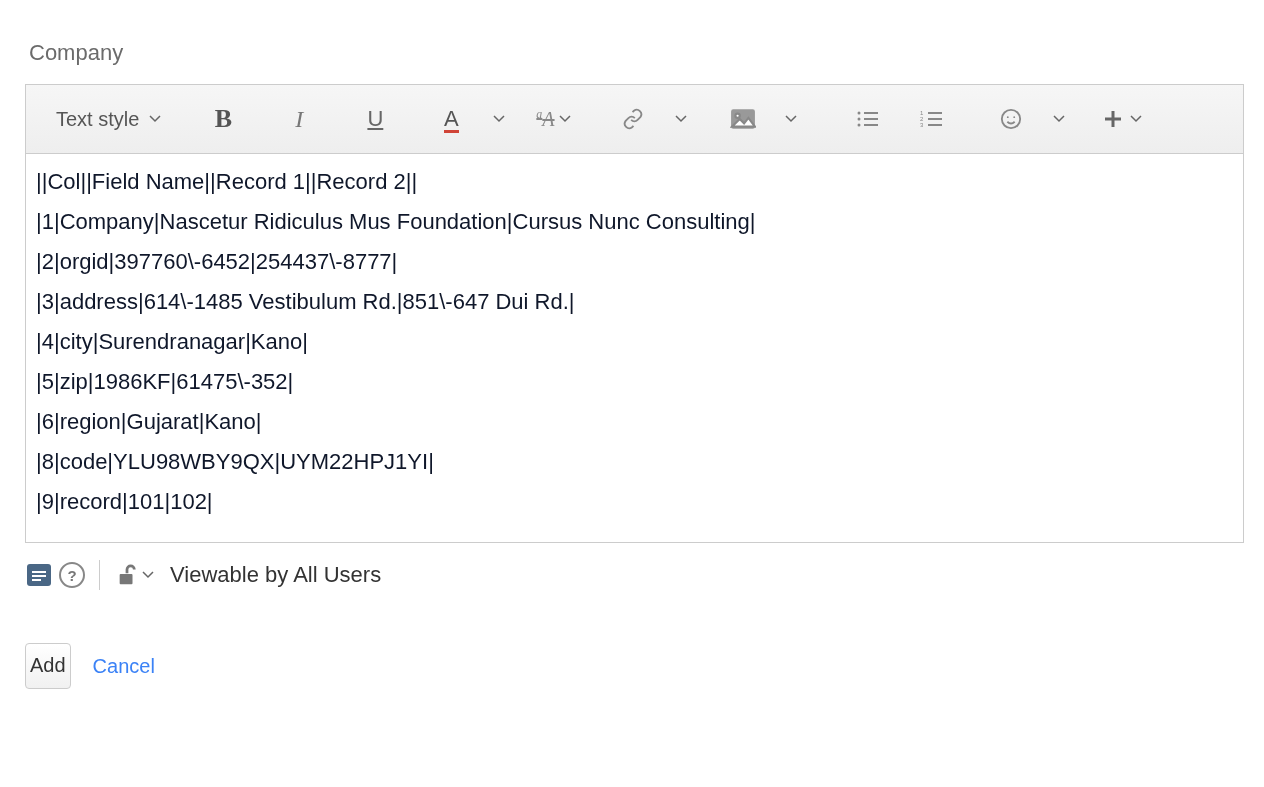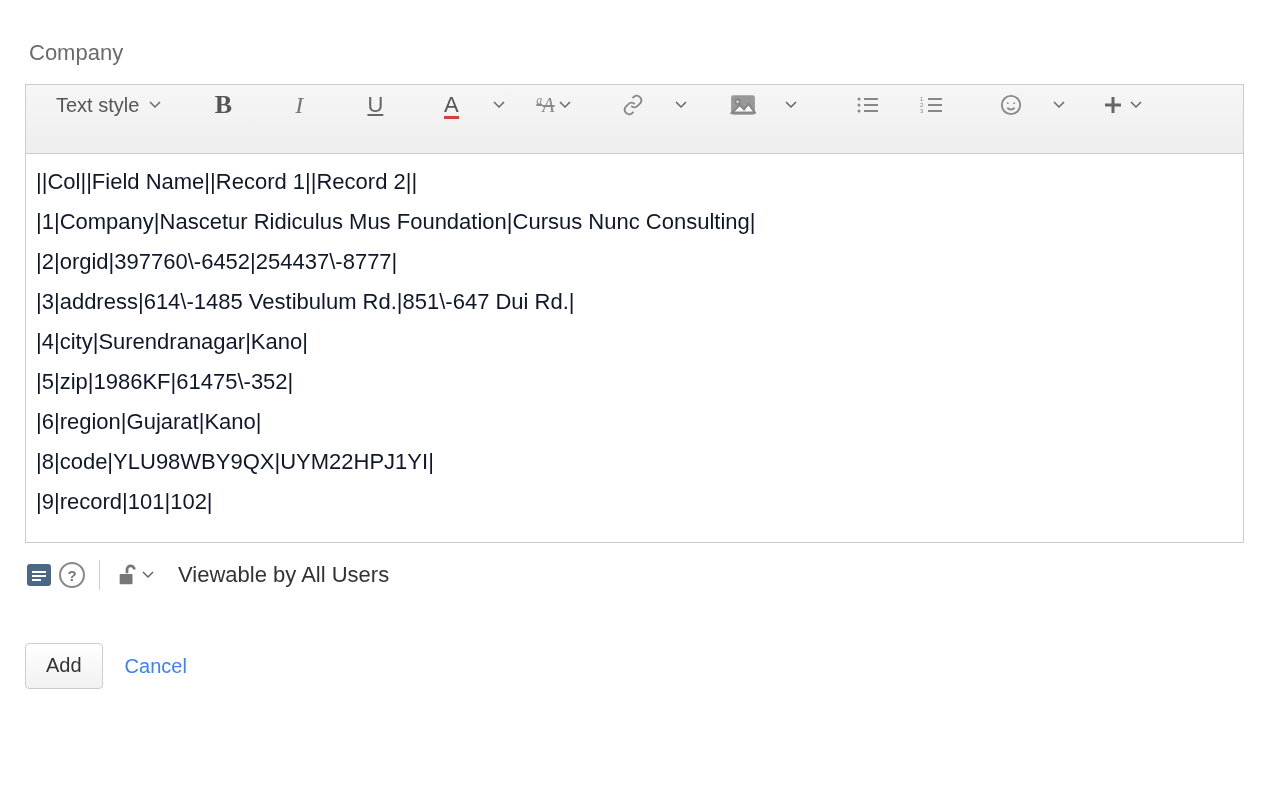--- a/index.html
+++ b/index.html
@@ -18,21 +18,21 @@
     font-size: 22px;
     color: #6b6b6b;
     margin: 0 0 18px 4px;
     font-weight: 400;
   }
   .editor-box {
     border: 1px solid #ccc;
   }
   .toolbar {
     display: flex;
-    align-items: flex-start;
+    align-items: center;
     background: linear-gradient(#f6f6f6, #eeeeee);
     border-bottom: 1px solid #ccc;
     height: 68px;
     padding: 0 8px;
   }
   .tb-group {
     display: flex;
     align-items: center;
     padding: 0 16px;
   }
@@ -104,31 +104,31 @@
     align-items: center;
     justify-content: center;
     font-size: 15px;
     color: #777;
     font-weight: bold;
   }
   .vbar { width:1px; height:30px; background:#ccc; margin:0 6px;}
   .lock {
     display:inline-flex; align-items:center; color:#666;
   }
-  .below-text { font-size: 22px; color:#333; margin-left:14px; }
+  .below-text { font-size: 22px; color:#333; margin-left:6px; }
 
   .actions {
     margin-top: 48px;
     display: flex;
     align-items: center;
     gap: 22px;
   }
   .btn-add {
     font-size: 20px;
-    padding: 10px 20px 11px;
+    padding: 10px 4px 11px;
     border: 1px solid #ccc;
     border-radius: 4px;
     background: linear-gradient(#ffffff,#f1f1f1);
     color: #333;
     cursor: pointer;
   }
   .link-cancel {
     font-size: 20px;
     color: #3b82f6;
     cursor: pointer;

